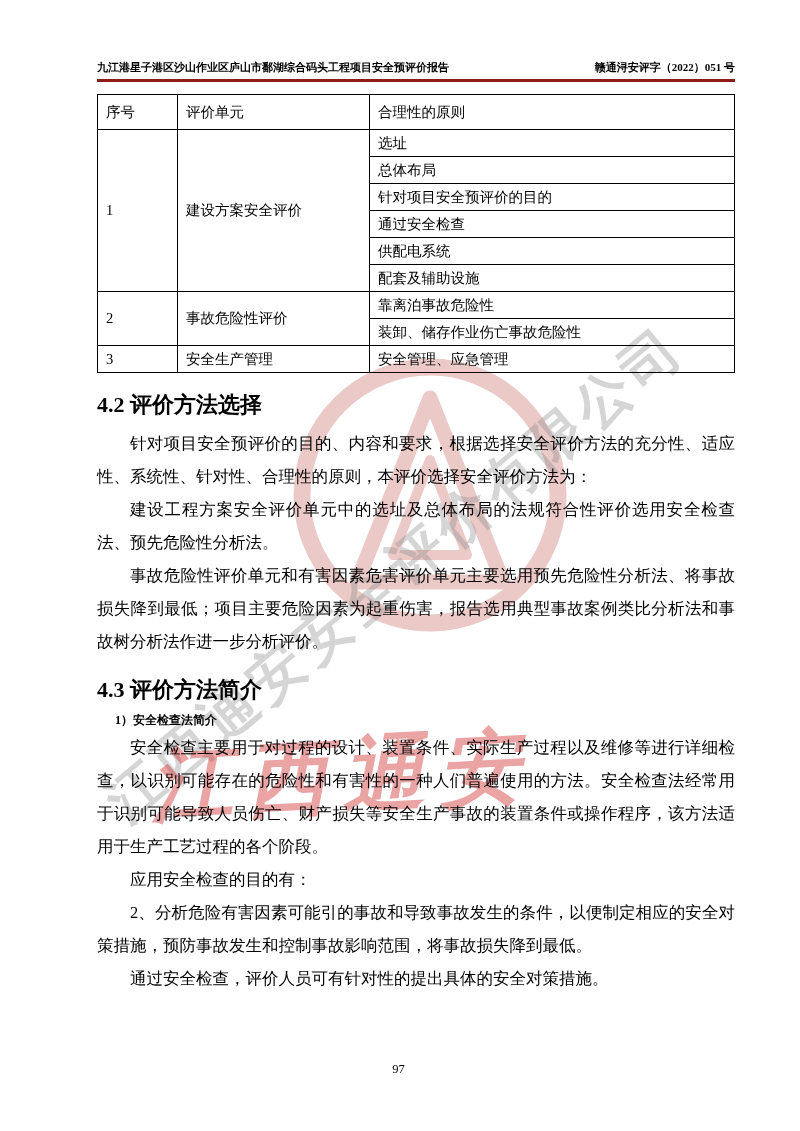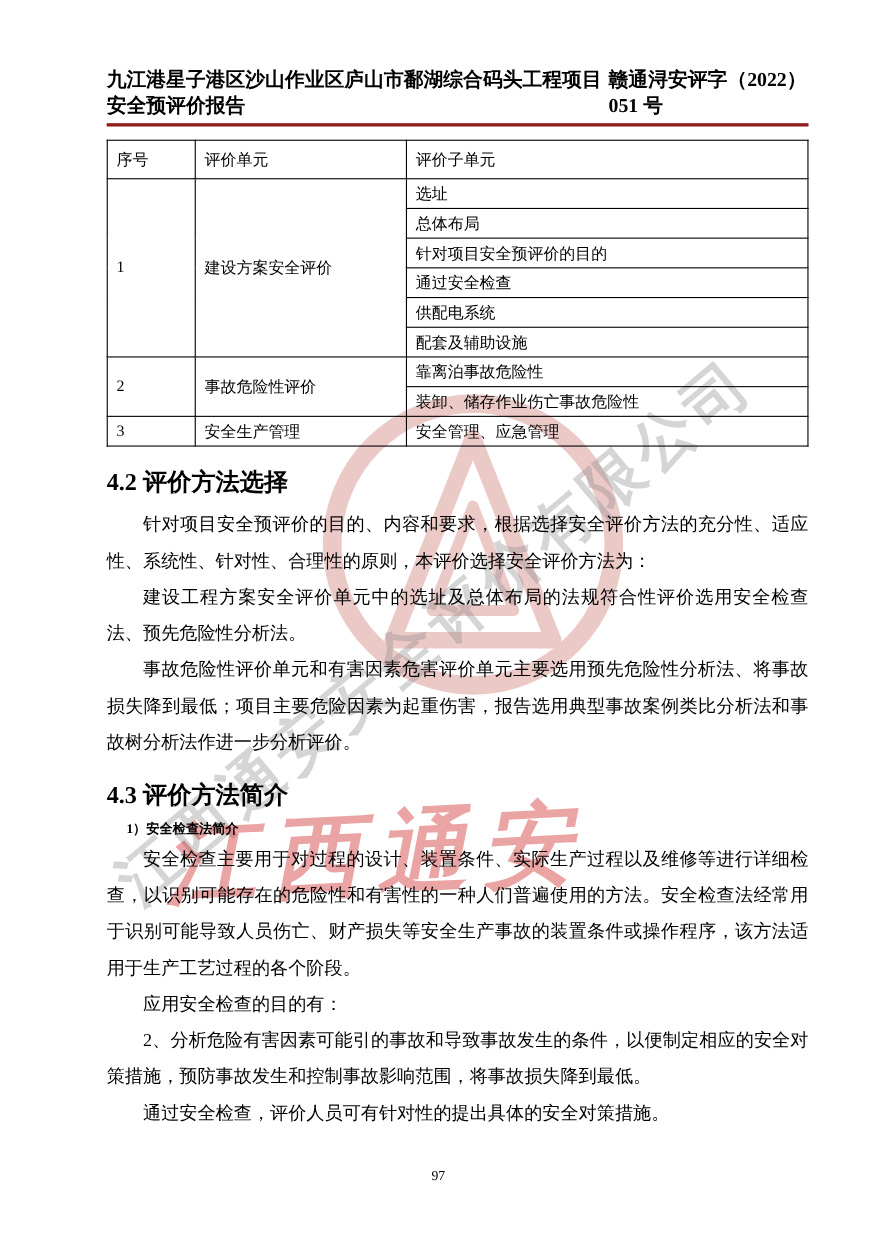--- a/index.html
+++ b/index.html
@@ -26,21 +26,21 @@
     font-size: 82px; font-weight: bold; font-style: italic;
     letter-spacing: 14px; white-space: nowrap;
     color: rgba(208,38,38,0.42); transform: rotate(-3deg);
   }
 
   
   .content { position: absolute; left: 97px; top: 60px; width: 638px; z-index: 1; }
 
   .doc-header {
     display: flex; justify-content: space-between; align-items: flex-end;
-    font-size: 18px; font-weight: bold; padding-bottom: 4px;
+    font-size: 11px; font-weight: bold; padding-bottom: 4px;
   }
   .header-rule { height: 3px; background: #8e1a1a; margin-bottom: 12px; }
 
   table.unit-table { width: 100%; border-collapse: collapse; font-size: 14.5px; }
   table.unit-table td {
     border: 1px solid #000; padding: 0 8px;
     vertical-align: middle; background: transparent; text-align: left;
   }
   tr.hdr td { height: 35px; }
   td.sub { height: 27px; }
@@ -78,21 +78,21 @@
     <span>九江港星子港区沙山作业区庐山市鄱湖综合码头工程项目安全预评价报告</span>
     <span>赣通浔安评字（2022）051 号</span>
   </div>
   <div class="header-rule"></div>
 
   <table class="unit-table">
     <tbody>
       <tr class="hdr">
         <td class="no-col">序号</td>
         <td class="unit-col">评价单元</td>
-        <td>评价子单元</td>
+        <td>合理性的原则</td>
       </tr>
 
       <tr>
         <td class="no-col" rowspan="6">1</td>
         <td class="unit-col" rowspan="6">建设方案安全评价</td>
         <td class="sub">选址</td>
       </tr>
       <tr>
         <td class="sub">总体布局</td>
       </tr>

